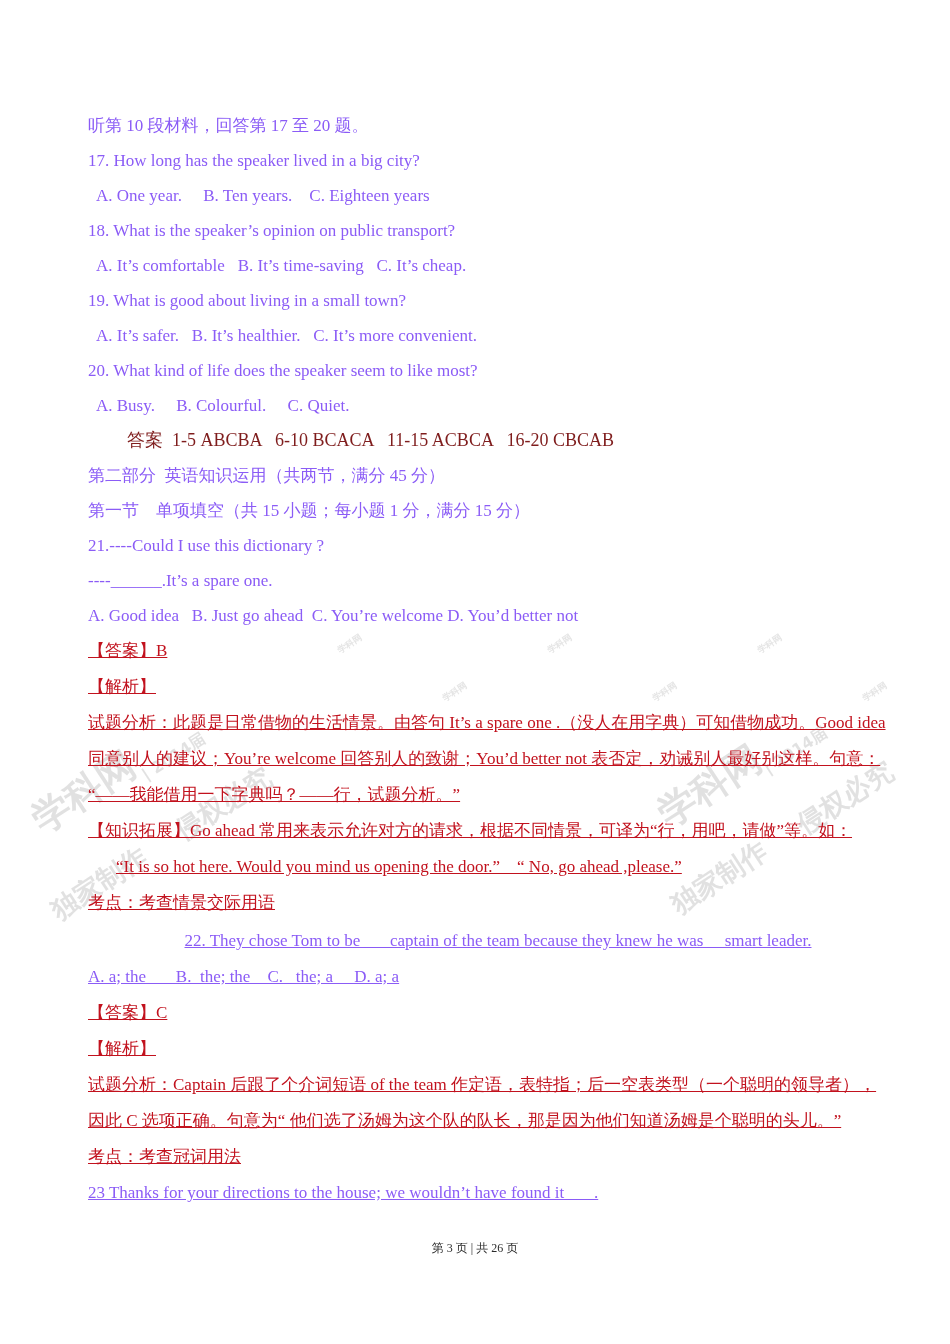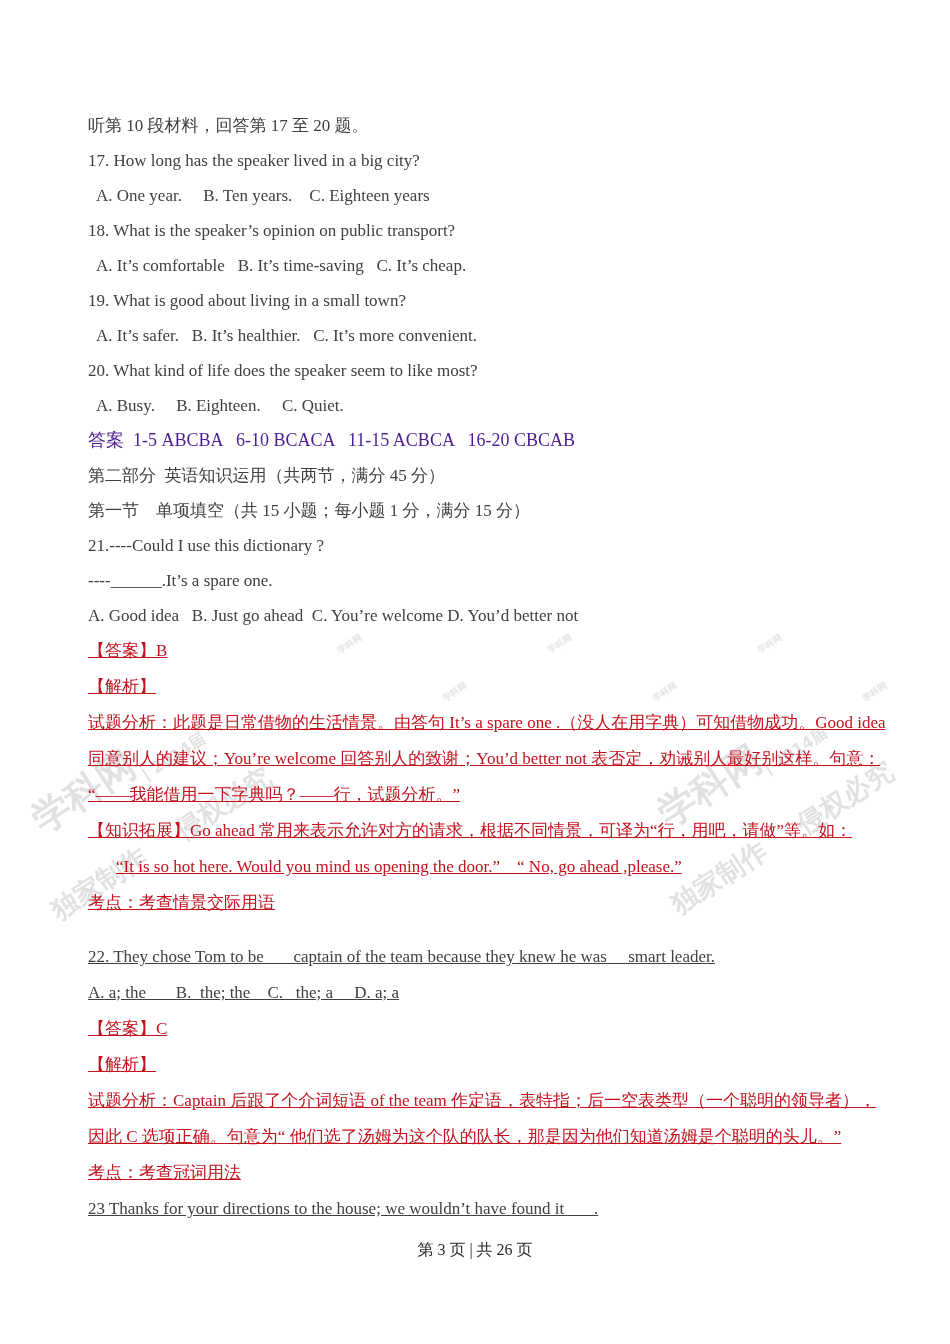--- a/index.html
+++ b/index.html
@@ -11,40 +11,40 @@
     overflow:hidden;
   }
   .doc{position:absolute;left:88px;top:108px;width:820px;z-index:2;}
   .ln{
     height:35px;line-height:35px;
     font-size:17px;
     white-space:pre;
     color:#1f1f1f;
   }
   .h36{height:36px;line-height:36px;text-decoration:underline;}
-  .gap{margin-top:18px;}
+  .gap{margin-top:2px;text-align:center;}
   .ind{padding-left:8px;}
   .ind2{padding-left:28px;}
   .big{font-size:18px;}
-  .c-black{color:#404040;}
+  .c-black{color:#8b5cf6;}
   .c-red{color:#c2121e;}
-  .c-bright{color:#4c1d95;}
+  .c-bright{color:#7f1d1d;margin-left:39px;}
   .wm-layer{position:absolute;left:0;top:0;width:950px;height:1344px;z-index:1;pointer-events:none;}
   .wm{
     position:absolute;
     transform:rotate(-33deg);
     transform-origin:left top;
     font-family:"DejaVu Sans","Liberation Sans",sans-serif;
     white-space:nowrap;
     font-weight:bold;
   }
   .footer{
     position:absolute;left:0;top:1240px;width:950px;
     text-align:center;
-    font-size:16px;color:#2a2a2a;
+    font-size:12px;color:#2a2a2a;
     z-index:2;
   }
 </style>
 </head>
 <body>
 
 <div class="page">
   <div class="wm-layer">
       <div class="wm" style="left: 648px; top: 796px; font-size: 38px; opacity: 0.5; color: rgb(197, 197, 197);">学科网</div>
       <div class="wm" style="left: 760px; top: 762px; font-size: 16px; opacity: 0.5; color: rgb(197, 197, 197);">| 2014届</div>
@@ -63,21 +63,21 @@
     </div>
   <div class="doc">
       <div class="ln  c-black">听第 10 段材料，回答第 17 至 20 题。</div>
       <div class="ln  c-black">17. How long has the speaker lived in a big city?</div>
       <div class="ln ind c-black">A. One year.     B. Ten years.    C. Eighteen years</div>
       <div class="ln  c-black">18. What is the speaker’s opinion on public transport?</div>
       <div class="ln ind c-black">A. It’s comfortable   B. It’s time-saving   C. It’s cheap.</div>
       <div class="ln  c-black">19. What is good about living in a small town?</div>
       <div class="ln ind c-black">A. It’s safer.   B. It’s healthier.   C. It’s more convenient.</div>
       <div class="ln  c-black">20. What kind of life does the speaker seem to like most?</div>
-      <div class="ln ind c-black">A. Busy.     B. Eighteen.     C. Quiet.</div>
+      <div class="ln ind c-black">A. Busy.     B. Colourful.     C. Quiet.</div>
       <div class="ln big c-bright">答案  1-5 ABCBA   6-10 BCACA   11-15 ACBCA   16-20 CBCAB</div>
       <div class="ln  c-black">第二部分  英语知识运用（共两节，满分 45 分）</div>
       <div class="ln  c-black">第一节　单项填空（共 15 小题；每小题 1 分，满分 15 分）</div>
       <div class="ln  c-black">21.----Could I use this dictionary ?</div>
       <div class="ln  c-black">----______.It’s a spare one.</div>
       <div class="ln  c-black">A. Good idea   B. Just go ahead  C. You’re welcome D. You’d better not</div>
       <div class="ln h36 c-red">【答案】B</div>
       <div class="ln h36 c-red">【解析】</div>
       <div class="ln h36 c-red">试题分析：此题是日常借物的生活情景。由答句 It’s a spare one .（没人在用字典）可知借物成功。Good idea</div>
       <div class="ln h36 c-red">同意别人的建议；You’re welcome 回答别人的致谢；You’d better not 表否定，劝诫别人最好别这样。句意：</div>

